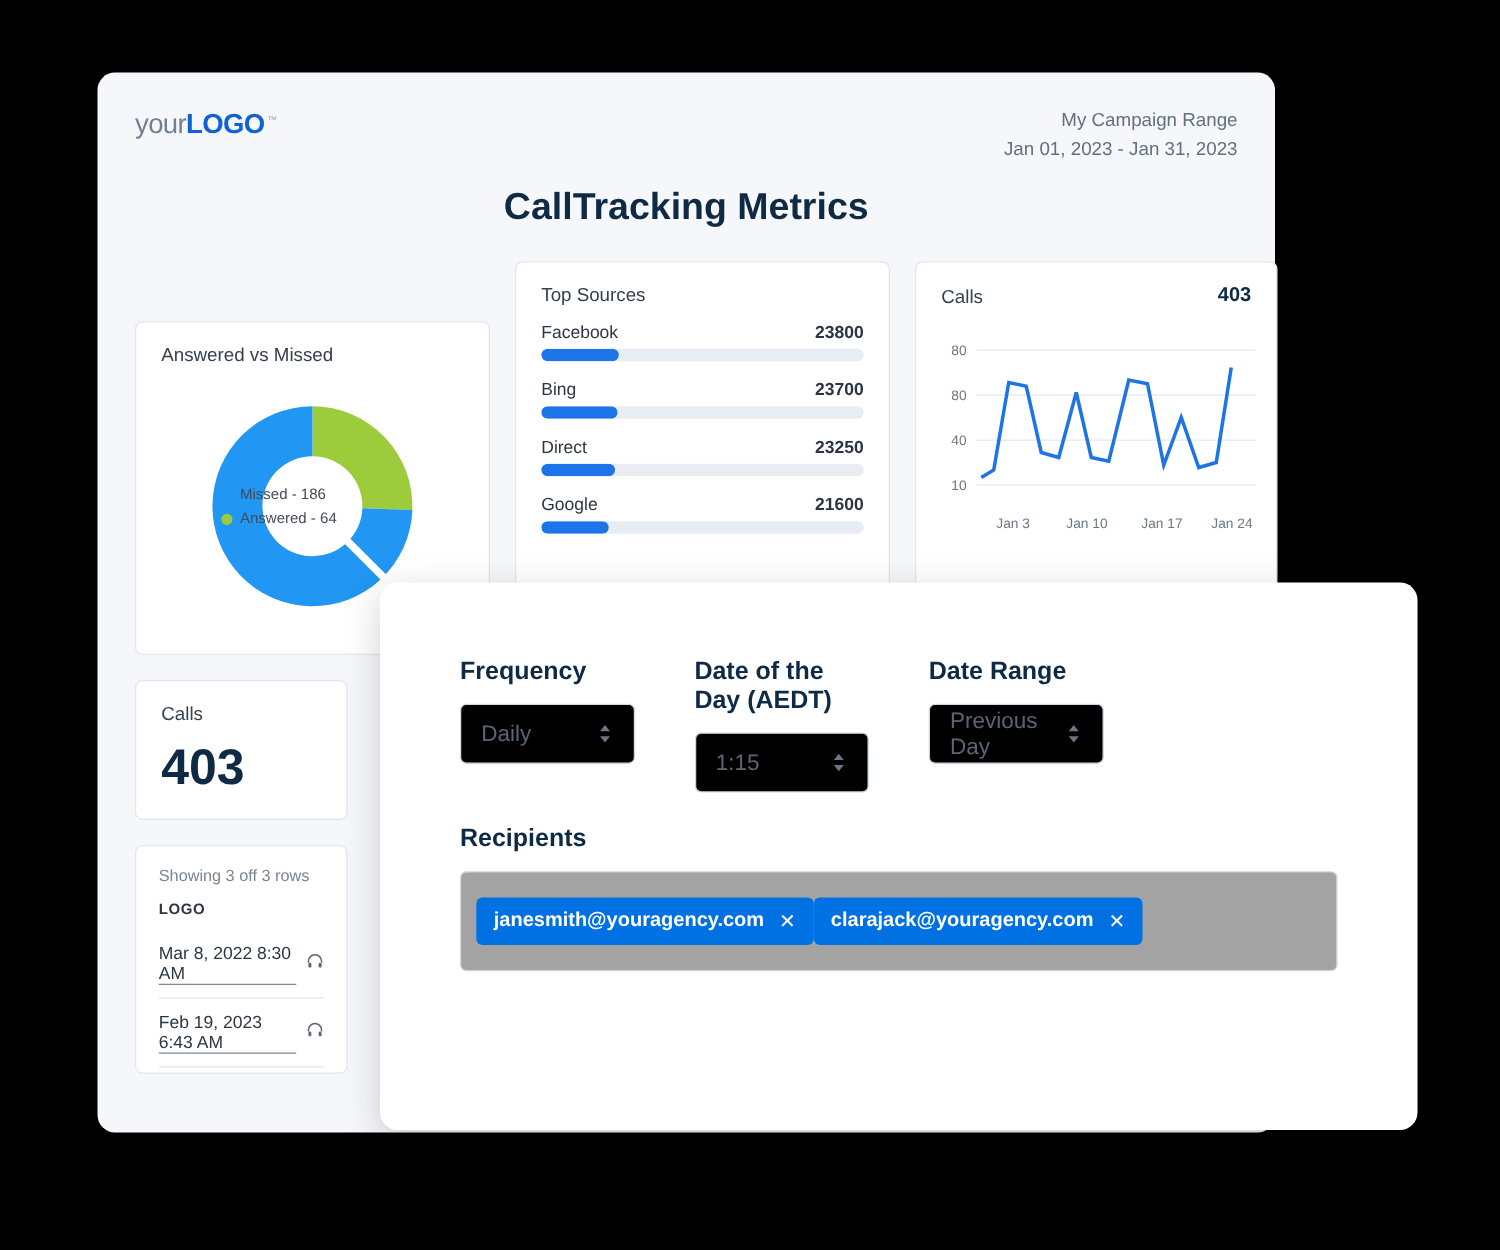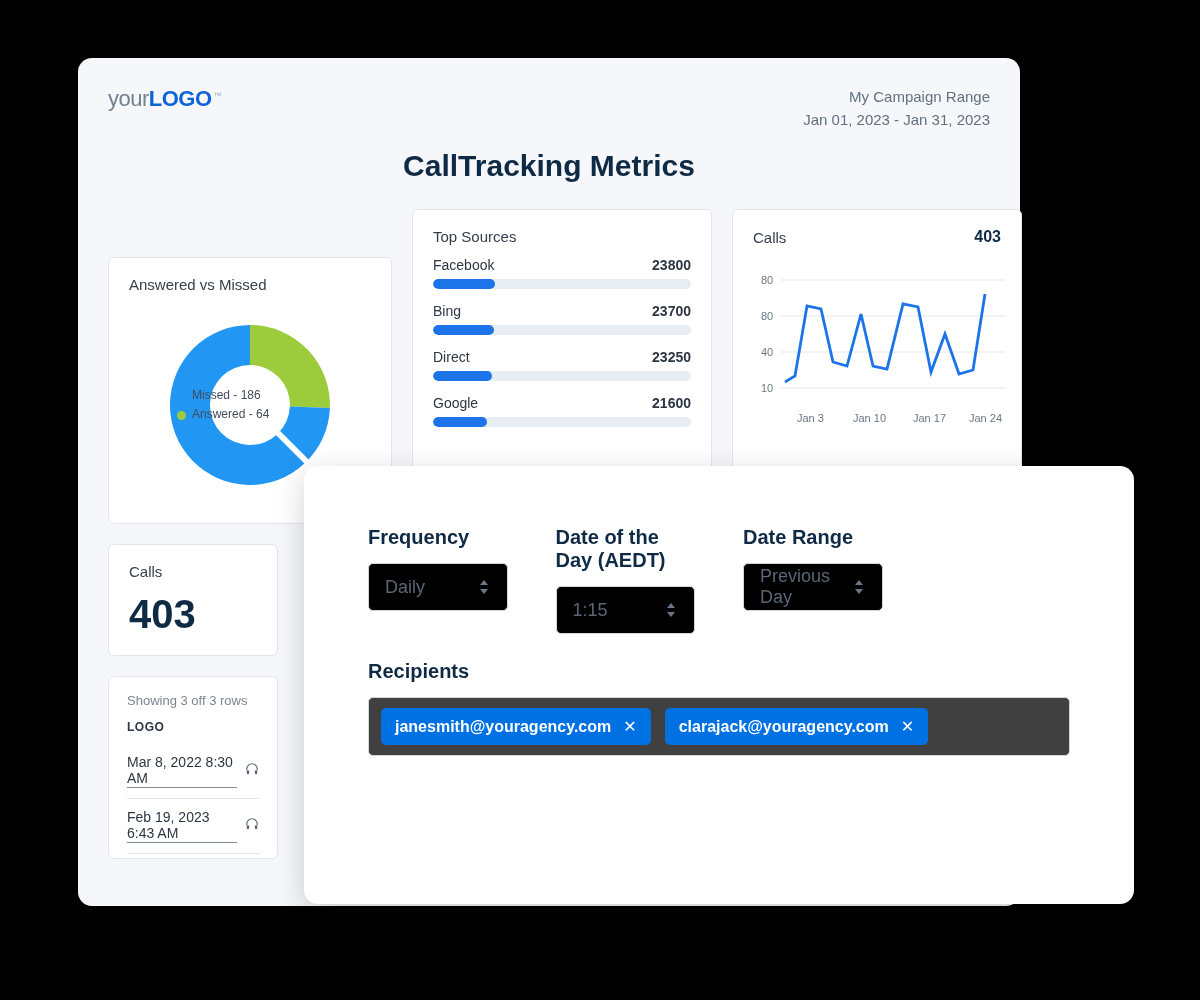--- a/index.html
+++ b/index.html
@@ -77,23 +77,23 @@
     display:flex; align-items:center; justify-content:space-between;
     height:48px; padding:0 16px;
     background:#000000; border:1px solid #cfd6de; border-radius:5px;
     color:#5a6674; font-size:18px;
     cursor:pointer;
     margin-top:14px;
   }
   .sort-icon svg { display:block; }
   .recipients-block { margin-top: 26px; }
   .chip-container {
-    display:flex; gap:14px; align-items:center;
-    background:#404040; border:1px solid #cfd6de; border-radius:5px;
-    padding:10px 12px; margin-top:14px;
+    display:flex; align-items:center;
+    background:#a3a3a3; border:1px solid #cfd6de; border-radius:5px;
+    padding:20px 12px; margin-top:14px;
   }
   .chip {
     display:flex; align-items:center; gap:12px;
     background:#0071e3; color:#fff;
     padding:9px 14px; border-radius:5px;
     font-size:16px; font-weight:700;
     cursor:pointer;
   }
   .chip .x { font-weight:400; }
 </style>

